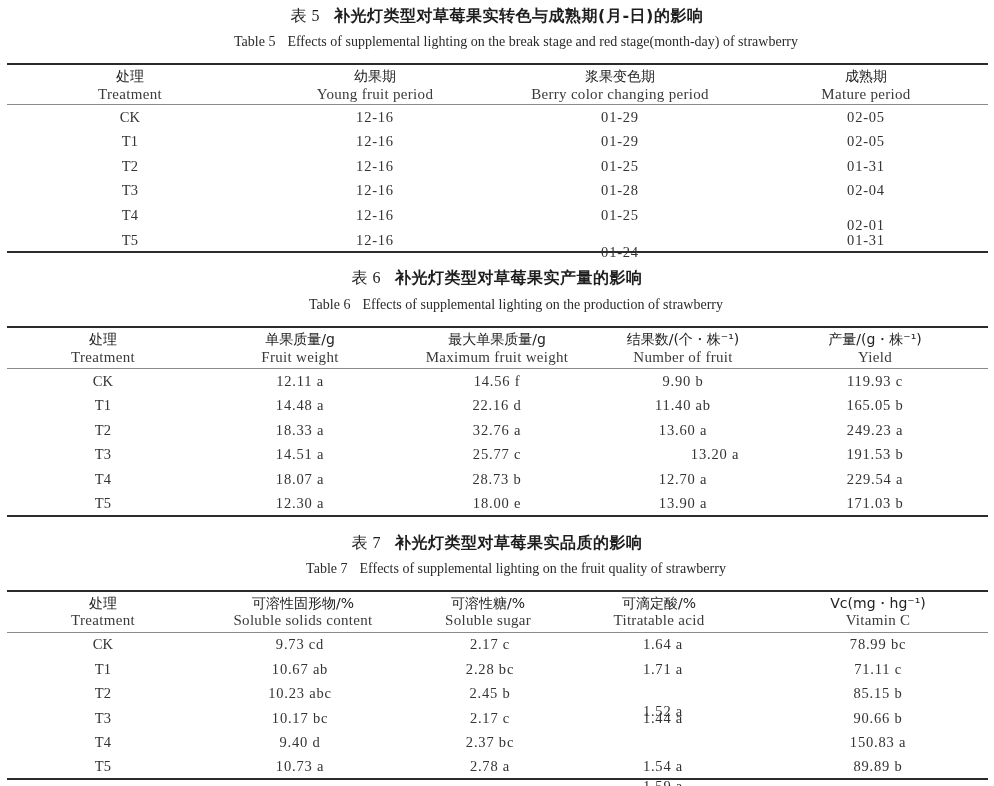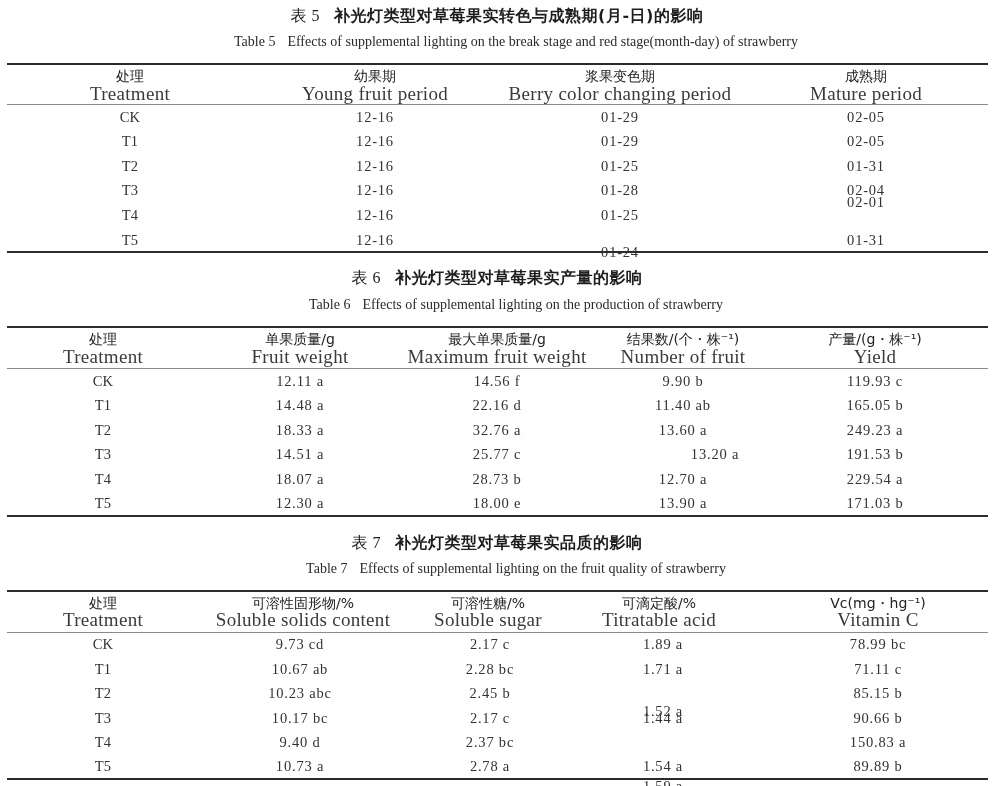--- a/index.html
+++ b/index.html
@@ -24,21 +24,21 @@
   .rule.thin { height: 1px; background: #8a8a8a; }
   .cell {
     position: absolute; text-align: center; white-space: nowrap;
     transform: translateX(-50%);
     font-family: "Liberation Serif", serif; font-size: 14.5px; line-height: 16px;
     color: #333;
   }
   .cell.cn {
     font-family: "DejaVu Sans", "Liberation Sans", sans-serif; font-size: 14px; color: #222;
   }
-  .cell.en { font-size: 19px; color: #3a3a3a; letter-spacing: 0.3px; }
+  .cell.en { font-size: 15px; color: #3a3a3a; letter-spacing: 0.3px; }
   .cell.val { letter-spacing: 0.8px; }
   .cell.trt { letter-spacing: 0.3px; }
 </style>
 </head>
 <body>
 
 <div class="title-cn" style="top:6px;"><span class="num">表 5</span><span>补光灯类型对草莓果实转色与成熟期(月-日)的影响</span></div>
 <div class="title-en" style="top:34px;"><span class="num">Table 5</span><span>Effects of supplemental lighting on the break stage and red stage(month-day) of strawberry</span></div>
 <div class="rule thick" style="top:63px;"></div>
 
@@ -76,21 +76,21 @@
   <div>
     <div class="cell trt" style="left:130px; top:182px;">T3</div>
     <div class="cell val" style="left:375px; top:182px;">12-16</div>
     <div class="cell val" style="left:620px; top:182px;">01-28</div>
     <div class="cell val" style="left:866px; top:182px;">02-04</div>
   </div>
   <div>
     <div class="cell trt" style="left:130px; top:207px;">T4</div>
     <div class="cell val" style="left:375px; top:207px;">12-16</div>
     <div class="cell val" style="left:620px; top:207px;">01-25</div>
-    <div class="cell val" style="left:866px; top:194px;">02-01</div>
+    <div class="cell val" style="left:866px; top:217px;">02-01</div>
   </div>
   <div>
     <div class="cell trt" style="left:130px; top:232px;">T5</div>
     <div class="cell val" style="left:375px; top:232px;">12-16</div>
     <div class="cell val" style="left:620px; top:244px;">01-24</div>
     <div class="cell val" style="left:866px; top:232px;">01-31</div>
   </div>
 </div>
 <div class="rule thick" style="top:251px;"></div>
 
@@ -174,21 +174,21 @@
   <div class="cell cn" style="left:878px; top:595px;">Vc(mg・hg⁻¹)</div>
   <div class="cell en" style="left:878px; top:612px;">Vitamin C</div>
 </div>
 <div class="rule thin" style="top:632px;"></div>
 
 <div>
   <div>
     <div class="cell trt" style="left:103px; top:636px;">CK</div>
     <div class="cell val" style="left:300px; top:636px;">9.73 cd</div>
     <div class="cell val" style="left:490px; top:636px;">2.17 c</div>
-    <div class="cell val" style="left:663px; top:636px;">1.89 a</div>
+    <div class="cell val" style="left:663px; top:636px;">1.64 a</div>
     <div class="cell val" style="left:878px; top:636px;">78.99 bc</div>
   </div>
   <div>
     <div class="cell trt" style="left:103px; top:661px;">T1</div>
     <div class="cell val" style="left:300px; top:661px;">10.67 ab</div>
     <div class="cell val" style="left:490px; top:661px;">2.28 bc</div>
     <div class="cell val" style="left:663px; top:661px;">1.71 a</div>
     <div class="cell val" style="left:878px; top:661px;font-family:Liberation Serif, serif;">71.11 c</div>
   </div>
   <div>

